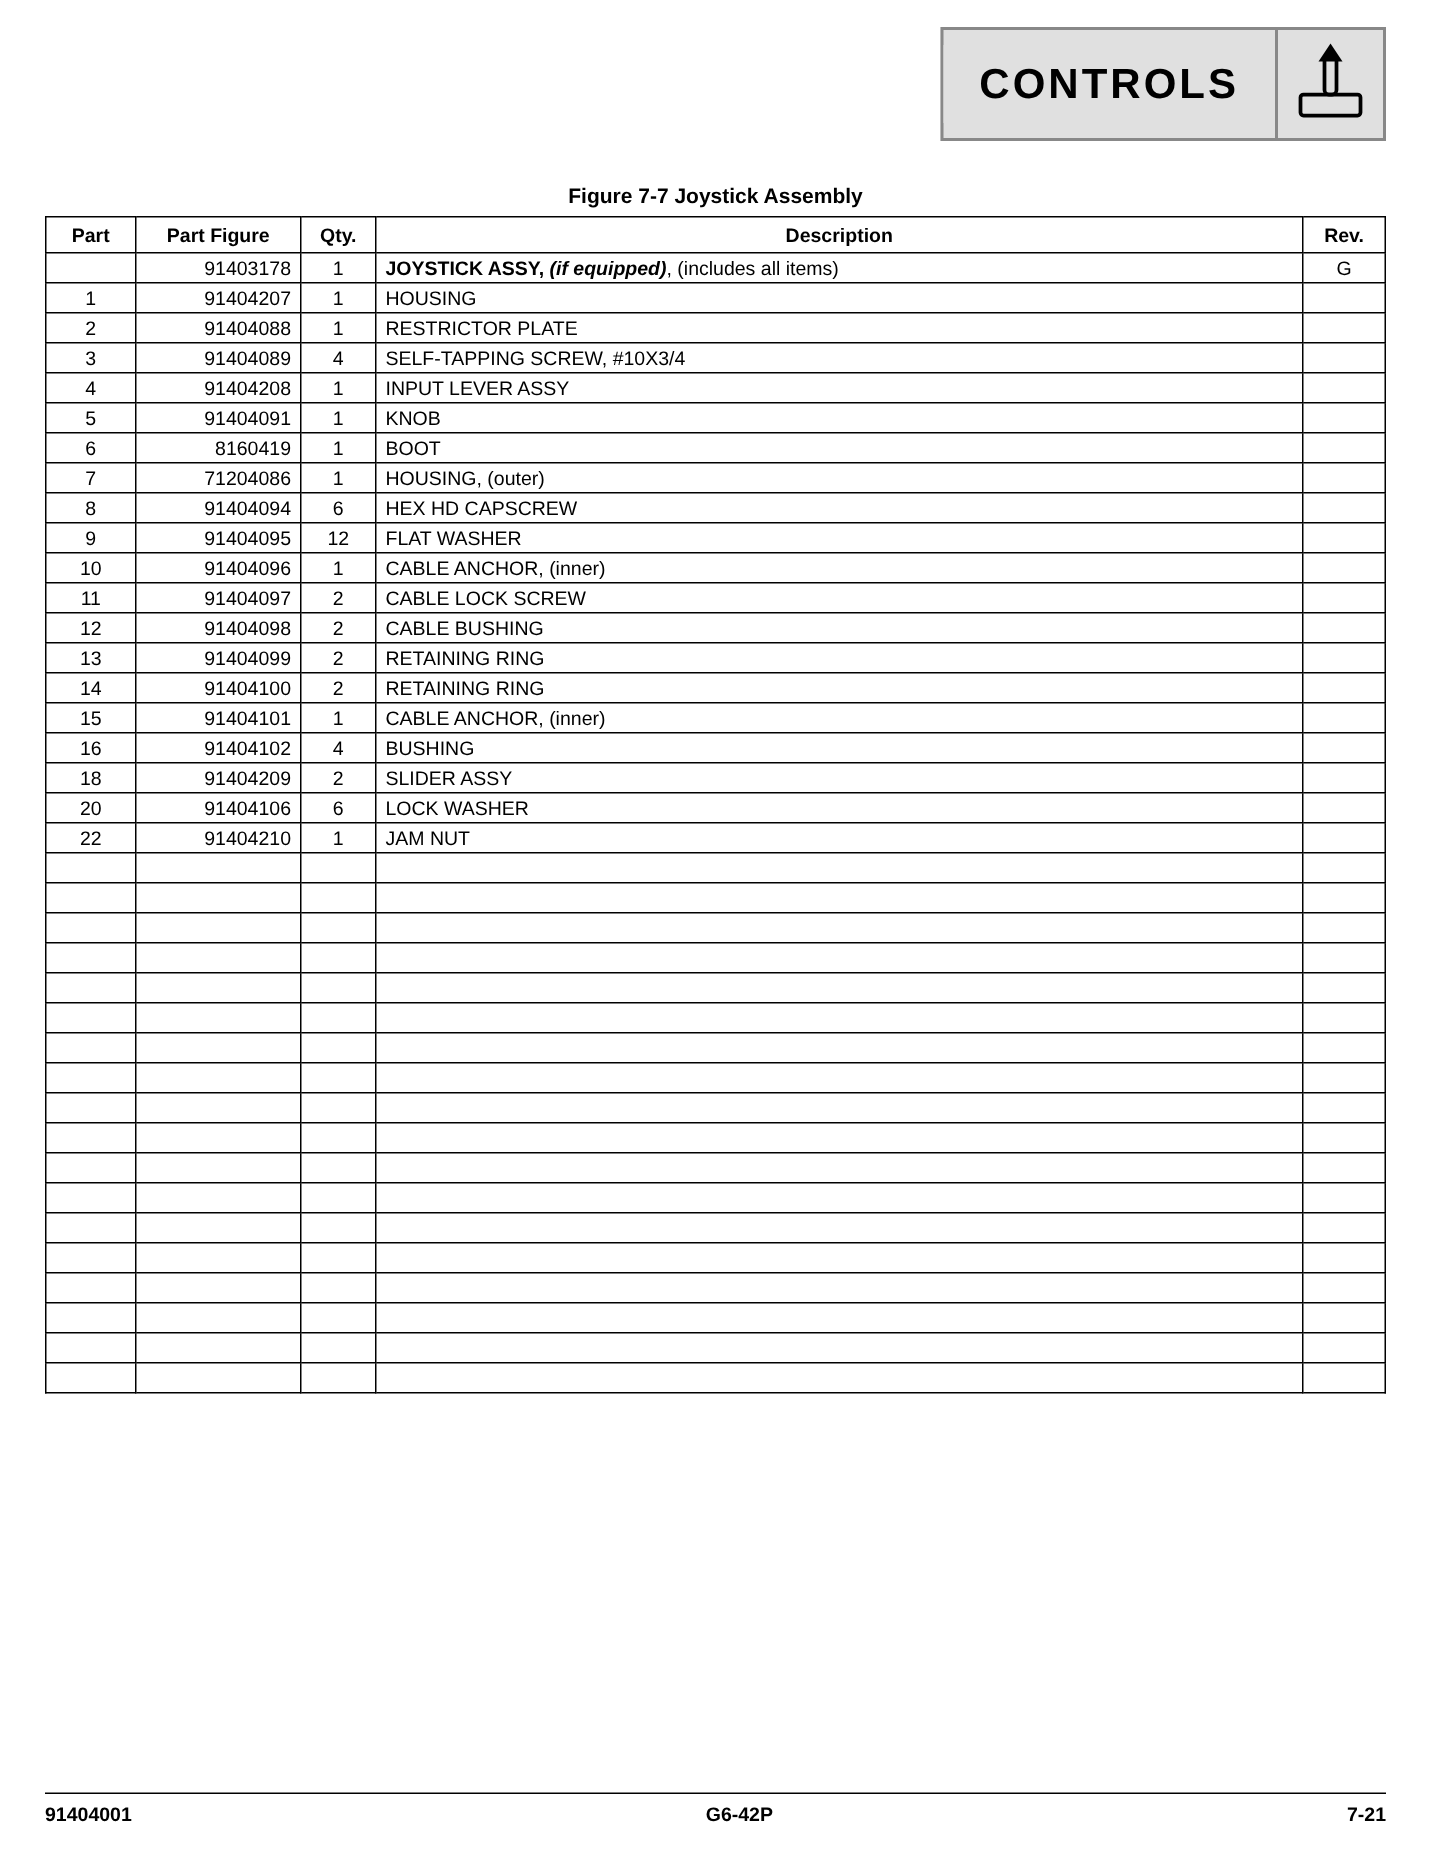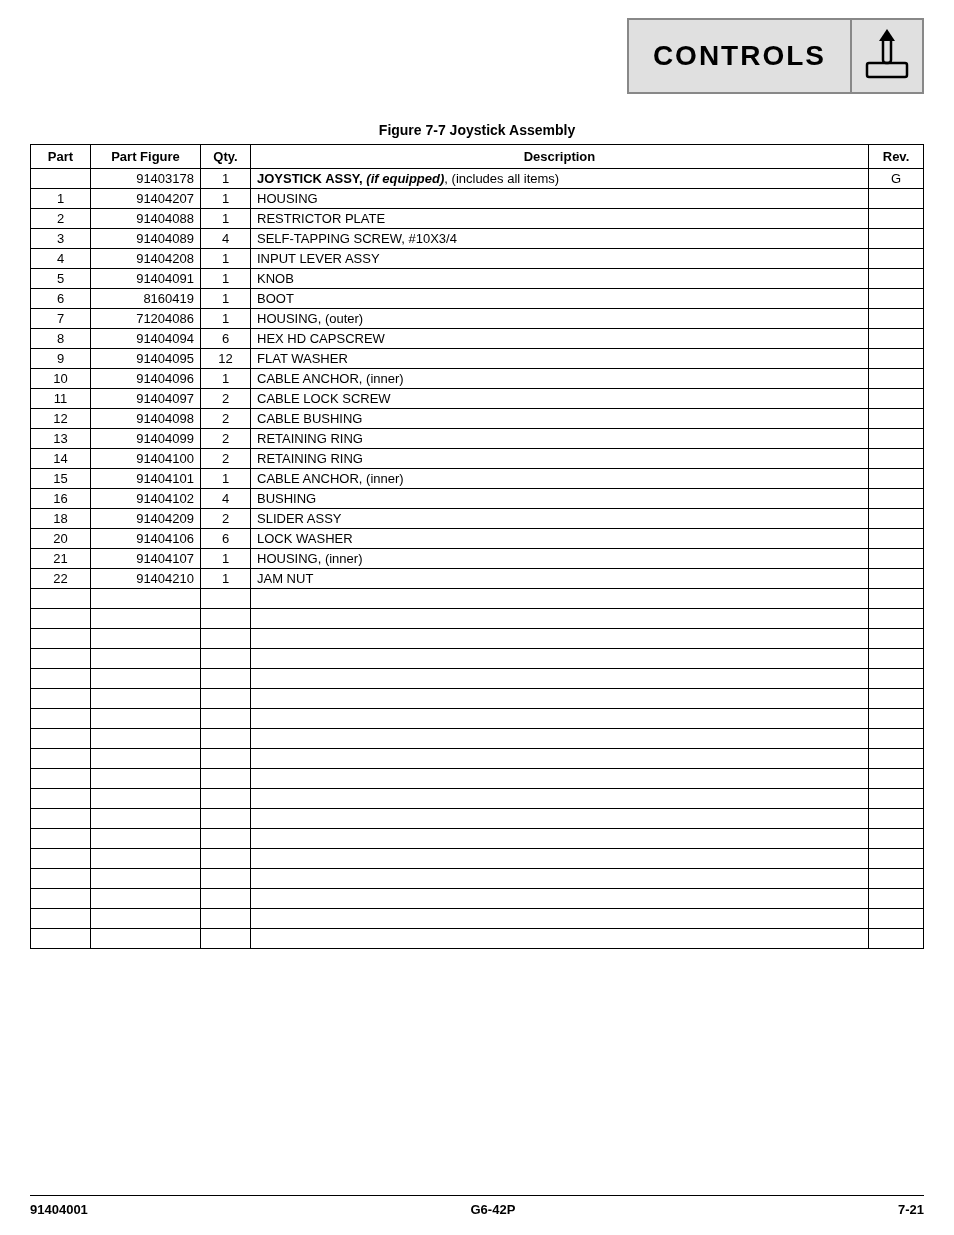--- a/index.html
+++ b/index.html
@@ -276,27 +276,20 @@
         <td class="rev-col"></td>
       </tr>
       <tr>
         <td class="item-col">20</td>
         <td class="part-col">91404106</td>
         <td class="qty-col">6</td>
         <td class="desc-col">LOCK WASHER</td>
         <td class="rev-col"></td>
       </tr>
       <tr>
-        <td class="item-col">21</td>
-        <td class="part-col">91404107</td>
-        <td class="qty-col">1</td>
-        <td class="desc-col">HOUSING, (inner)</td>
-        <td class="rev-col"></td>
-      </tr>
-      <tr>
         <td class="item-col">22</td>
         <td class="part-col">91404210</td>
         <td class="qty-col">1</td>
         <td class="desc-col">JAM NUT</td>
         <td class="rev-col"></td>
       </tr>
       <tr>
         <td class="item-col" style="height: 20px;">&nbsp;</td>
         <td class="part-col" style="height: 20px;">&nbsp;</td>
         <td class="qty-col" style="height: 20px;">&nbsp;</td>

